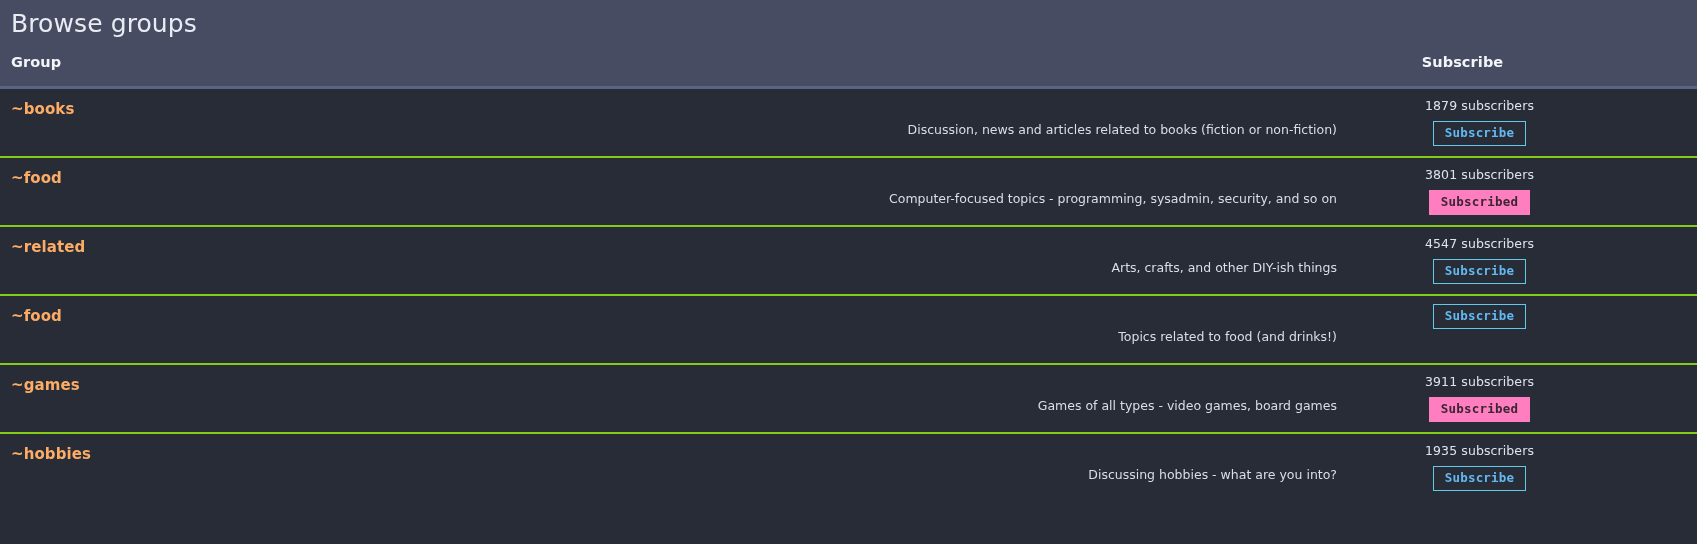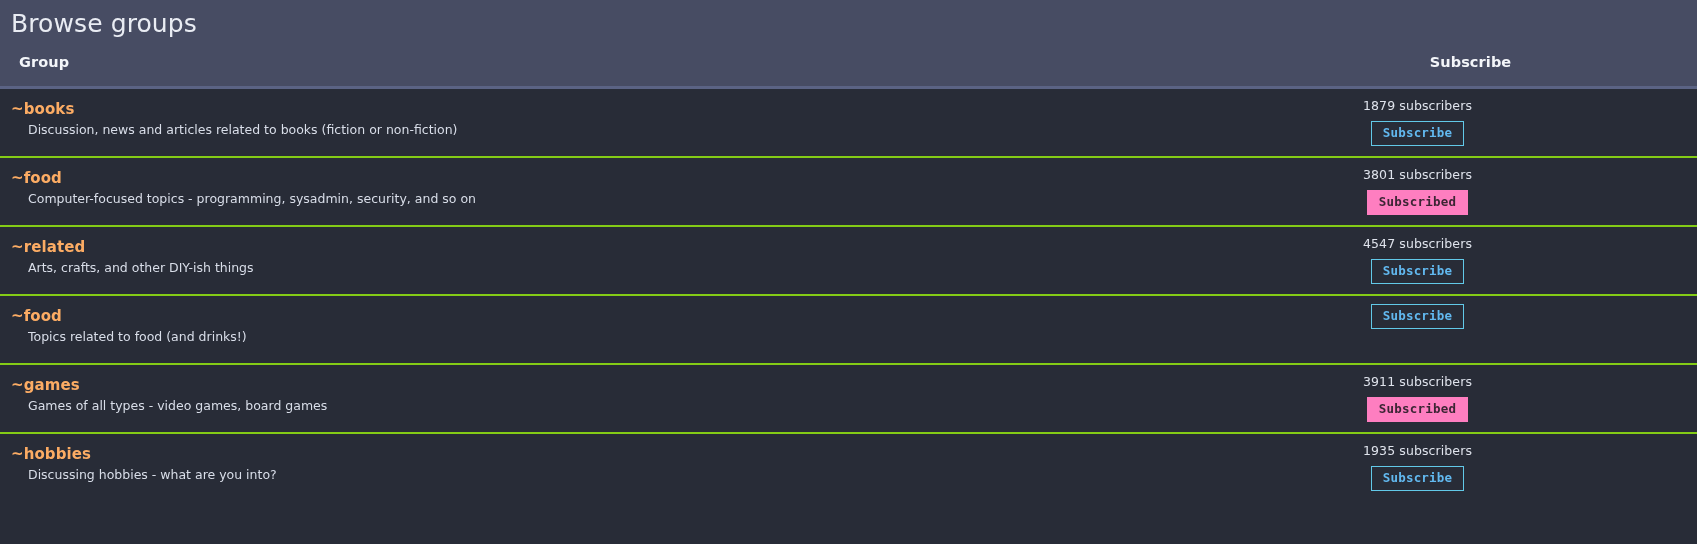--- a/index.html
+++ b/index.html
@@ -38,21 +38,21 @@
     font-weight: 400;
     line-height: 1;
     position: absolute;
     left: 11px;
     top: 11px;
     letter-spacing: 0.1px;
   }
 
   .col-head-row {
     position: absolute;
-    left: 8px;
+    left: 0;
     right: 0;
     top: 54px;
     height: 30px;
   }
 
   .col-head-group {
     position: absolute;
     left: 11px;
     top: 0;
     color: #f3f5f9;
@@ -102,25 +102,26 @@
     display: inline-block;
     text-decoration: none;
   }
 
   .group-desc {
     color: #d9dee9;
     font-size: 12.5px;
     line-height: 1.5;
     margin-left: 17px;
     margin-top: 2px;
+    text-align: right;
   }
 
   .subscribe-cell {
     position: absolute;
-    left: 1304px;
+    left: 1366px;
     width: 227px;
     top: 8px;
     text-align: center;
   }
 
   .sub-count {
     color: #dfe3ec;
     font-size: 12.5px;
     line-height: 1.4;
     display: block;

